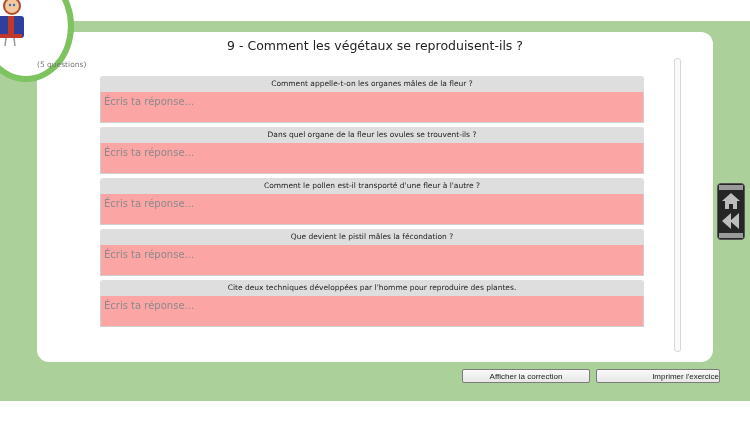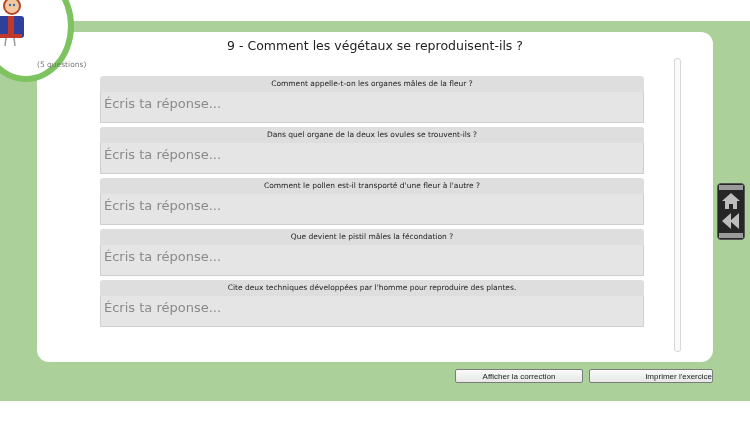--- a/index.html
+++ b/index.html
@@ -6,27 +6,27 @@
   body { width:750px; height:422px; background:#ffffff; position:relative; overflow:hidden; font-family:"DejaVu Sans", sans-serif; }
   .green-band { position:absolute; left:0; top:21px; width:750px; height:380px; background:#abd099; }
   .panel { position:absolute; left:37px; top:32px; width:676px; height:330px; background:#fff; border-radius:12px; }
   .logo-circle { position:absolute; left:-22px; top:-30px; width:84px; height:100px; border-radius:50%; background:#fff; border:6px solid #7dc35f; }
   .logo-char { position:absolute; left:8px; top:18px; width:36px; height:56px; }
   .title { position:absolute; left:37px; top:38px; width:676px; text-align:center; font-size:12.5px; color:#222; font-weight:500; }
   .subtitle { position:absolute; left:37px; top:60px; width:676px; font-size:7.5px; color:#777; }
   .q-list { position:absolute; left:100px; top:76px; width:544px; }
   .q { margin-bottom:4px; }
   .q-head { height:16px; background:#dedede; border-radius:3px 3px 0 0; text-align:center; font-size:7.5px; line-height:16px; color:#222; }
-  .q-input { display:block; box-sizing:border-box; width:544px; height:31px; border:1px solid #cfcfcf; border-top:none; background:#e5e5e5; font-family:"DejaVu Sans", sans-serif; font-size:13px; padding:4px 3px; color:#333; resize:none; outline:none; }
+  .q-input { display:block; box-sizing:border-box; width:544px; height:31px; border:1px solid #cfcfcf; border-top:none; background:#fca5a5; font-family:"DejaVu Sans", sans-serif; font-size:10px; padding:4px 3px; color:#333; resize:none; outline:none; }
   .q-input::placeholder { color:#8a8a8a; }
   .scrollbar { position:absolute; left:674px; top:58px; width:5px; height:292px; border:1px solid #d8d8d8; border-radius:3px; background:#fafafa; }
   .nav-widget { position:absolute; left:717px; top:183px; width:26px; height:55px; background:#262626; border:1px solid #555; border-radius:4px; }
   .nav-cap { position:absolute; left:1px; width:24px; height:5px; background:#9a9a9a; }
   .nav-btn { position:absolute; left:3px; width:20px; height:18px; cursor:pointer; }
-  .btn { position:absolute; top:369px; height:14px; border:1px solid #7c7c7c; border-radius:2px; background:linear-gradient(#fafafa,#e7e7e7); font-family:"Liberation Sans", sans-serif; font-size:8px; color:#222; text-align:center; line-height:14px; padding:0; cursor:pointer; }
+  .btn { position:absolute; top:369px; height:14px; border:1px solid #7c7c7c; border-radius:2px; background:linear-gradient(#fafafa,#e7e7e7); font-family:"Liberation Sans", sans-serif; font-size:8px; color:#222; text-align:center; line-height:14px; padding:0; cursor:pointer;margin-left:7px; }
 </style>
 </head>
 <body>
 
 <div class="green-band"></div>
 
 <div class="panel"></div>
 
 <div class="logo-circle">
   <svg class="logo-char" viewBox="0 0 36 56">
@@ -43,21 +43,21 @@
 
 <div class="title">9 - Comment les végétaux se reproduisent-ils ?</div>
 <div class="subtitle">(5 questions)</div>
 
 <div class="q-list">
   <div class="q">
     <div class="q-head">Comment appelle-t-on les organes mâles de la fleur ?</div>
     <textarea class="q-input" placeholder="Écris ta réponse..." style=""></textarea>
   </div>
   <div class="q">
-    <div class="q-head">Dans quel organe de la deux les ovules se trouvent-ils ?</div>
+    <div class="q-head">Dans quel organe de la fleur les ovules se trouvent-ils ?</div>
     <textarea class="q-input" placeholder="Écris ta réponse..." style=""></textarea>
   </div>
   <div class="q">
     <div class="q-head">Comment le pollen est-il transporté d'une fleur à l'autre ?</div>
     <textarea class="q-input" placeholder="Écris ta réponse..." style=""></textarea>
   </div>
   <div class="q">
     <div class="q-head">Que devient le pistil mâles la fécondation ?</div>
     <textarea class="q-input" placeholder="Écris ta réponse..." style=""></textarea>
   </div>

